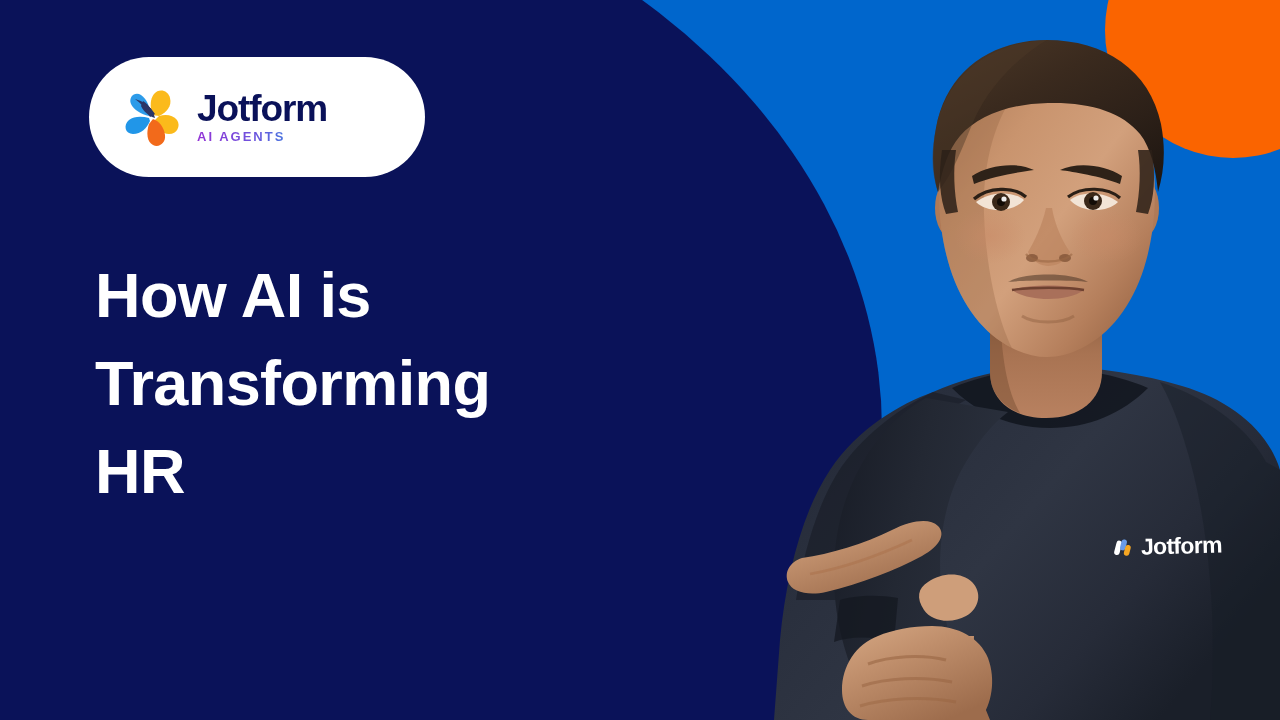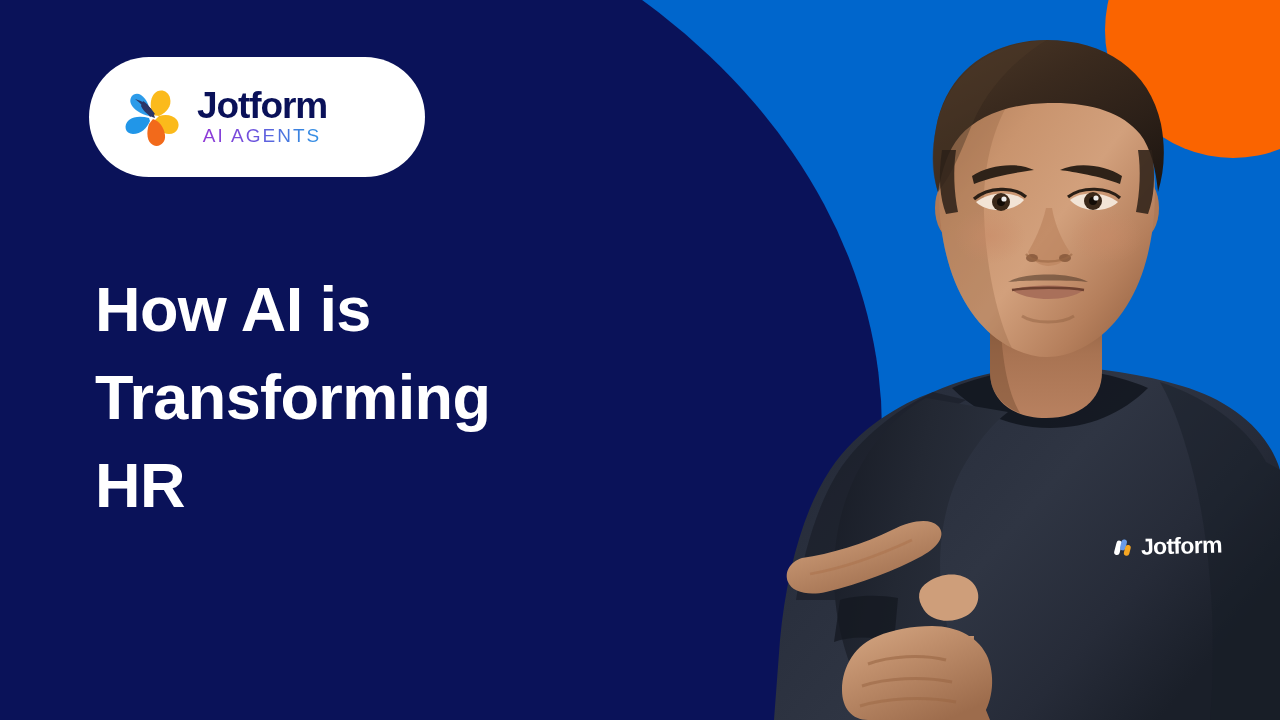--- a/index.html
+++ b/index.html
@@ -54,36 +54,35 @@
   .logo-mark { width:64px; height:64px; flex:0 0 64px; display:block; }
   .logo-text { display:flex; flex-direction:column; justify-content:center; gap:1px; }
   .logo-word {
     font-size:37px;
     font-weight:bold;
     letter-spacing:-1.1px;
     color:#0A1159;
     line-height:1.04;
   }
   .logo-sub {
-    font-size:19px;
-    font-weight:normal;
+    font-size:13px;
+    font-weight:bold;
     letter-spacing:2.0px;
     line-height:1.1;
     background:linear-gradient(90deg,#9333D6 0%,#6F52DD 42%,#3B83E0 78%,#2E93E6 100%);
     -webkit-background-clip:text;
     background-clip:text;
     color:transparent;
-    text-align:center;
     -webkit-text-fill-color:transparent;
   }
 
   
   .headline {
     position:absolute;
-    left:95px; top:265px;
+    left:95px; top:251px;
     width:640px;
     color:#FFFFFF;
     font-size:63px;
     font-weight:bold;
     line-height:1.40;
     letter-spacing:-0.6px;
     white-space:pre-line;
   }
 
   

